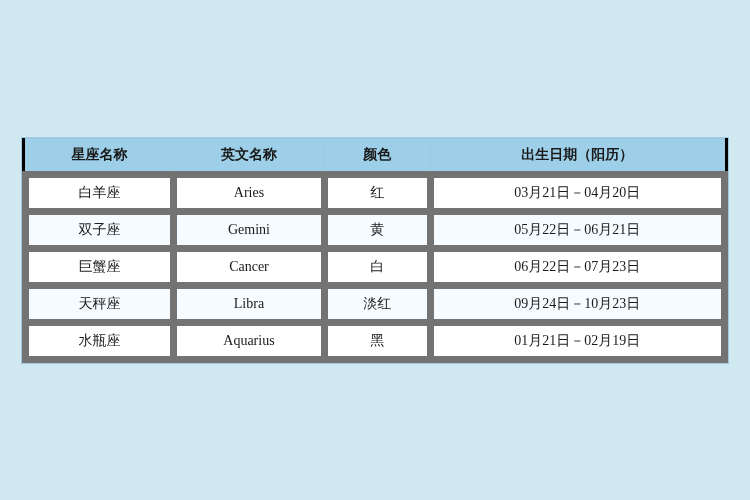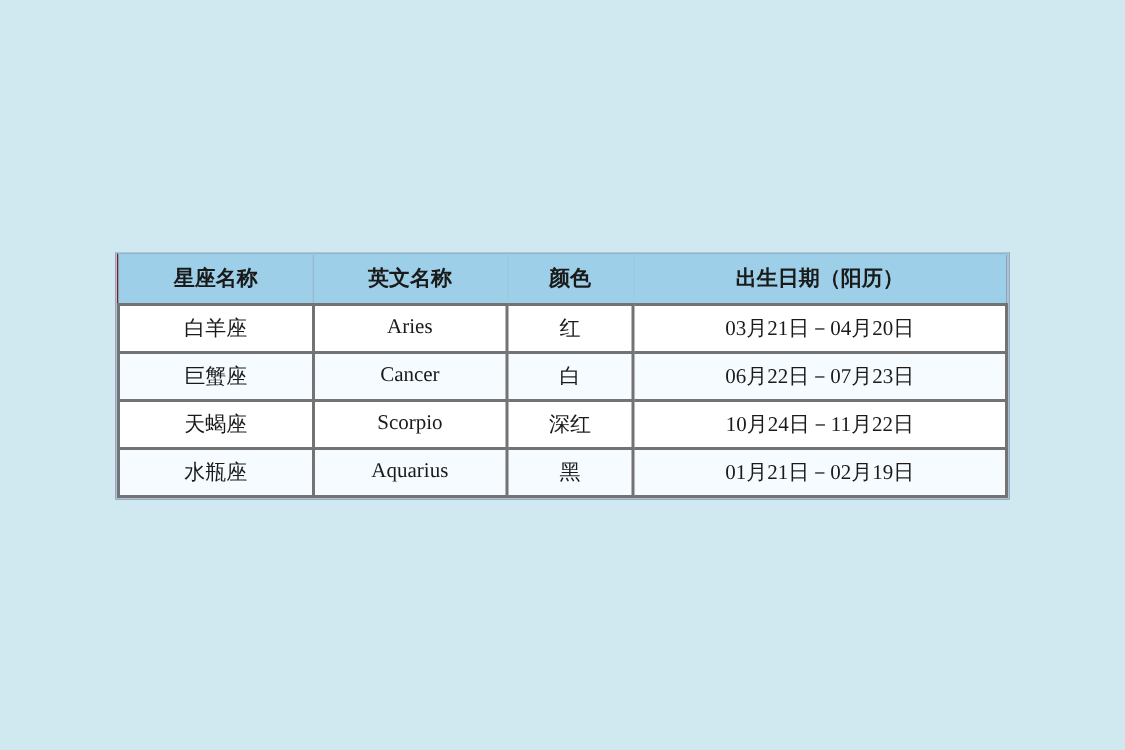--- a/index.html
+++ b/index.html
@@ -11,23 +11,23 @@
       width: 750px;
       height: 500px;
       background-color: #d0e8f0;
       display: flex;
       align-items: center;
       justify-content: center;
       font-family: "SimSun", "宋体", serif;
       font-size: 14px;
     }
     .table-container {
-      background-color: #7f1d1d;
+      background-color: #000000;
       border: 1px solid #a0c8e0;
-      width: 596px;
+      width: 708px;
     }
     table {
       width: 100%;
       border-collapse: collapse;
     }
     thead tr {
       background-color: #9dd0e8;
     }
     thead th {
       border: 1px solid #a0c8e0;
@@ -37,21 +37,21 @@
       color: #1a1a1a;
       font-size: 14px;
     }
     tbody tr {
       background-color: #ffffff;
     }
     tbody tr:nth-child(even) {
       background-color: #f5fbff;
     }
     tbody td {
-      border: 2px solid #737373;
+      border: 7px solid #737373;
       padding: 6px 10px;
       text-align: center;
       color: #1a1a1a;
       font-size: 14px;
     }
     tbody td:first-child {
       font-weight: normal;
     }
     tbody td:nth-child(2) {
       font-style: normal;
@@ -71,30 +71,36 @@
       </tr>
     </thead>
     <tbody id="table-body">
     <tr>
           <td>白羊座</td>
           <td>Aries</td>
           <td>红</td>
           <td>03月21日－04月20日</td>
         </tr>
         <tr>
+          <td>双子座</td>
+          <td>Gemini</td>
+          <td>黄</td>
+          <td>05月22日－06月21日</td>
+        </tr>
+        <tr>
           <td>巨蟹座</td>
           <td>Cancer</td>
           <td>白</td>
           <td>06月22日－07月23日</td>
         </tr>
         <tr>
-          <td>天蝎座</td>
-          <td>Scorpio</td>
-          <td>深红</td>
-          <td>10月24日－11月22日</td>
+          <td>天秤座</td>
+          <td>Libra</td>
+          <td>淡红</td>
+          <td>09月24日－10月23日</td>
         </tr>
         <tr>
           <td>水瓶座</td>
           <td>Aquarius</td>
           <td>黑</td>
           <td>01月21日－02月19日</td>
         </tr>
       </tbody>
   </table>
 </div>

